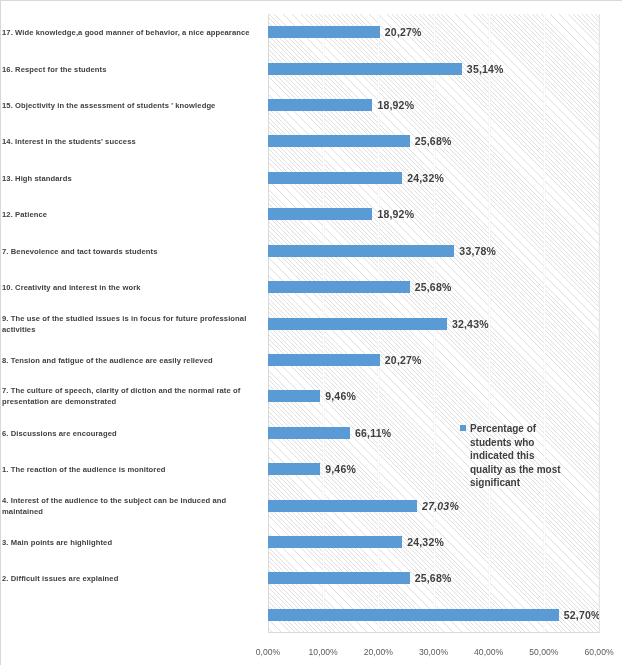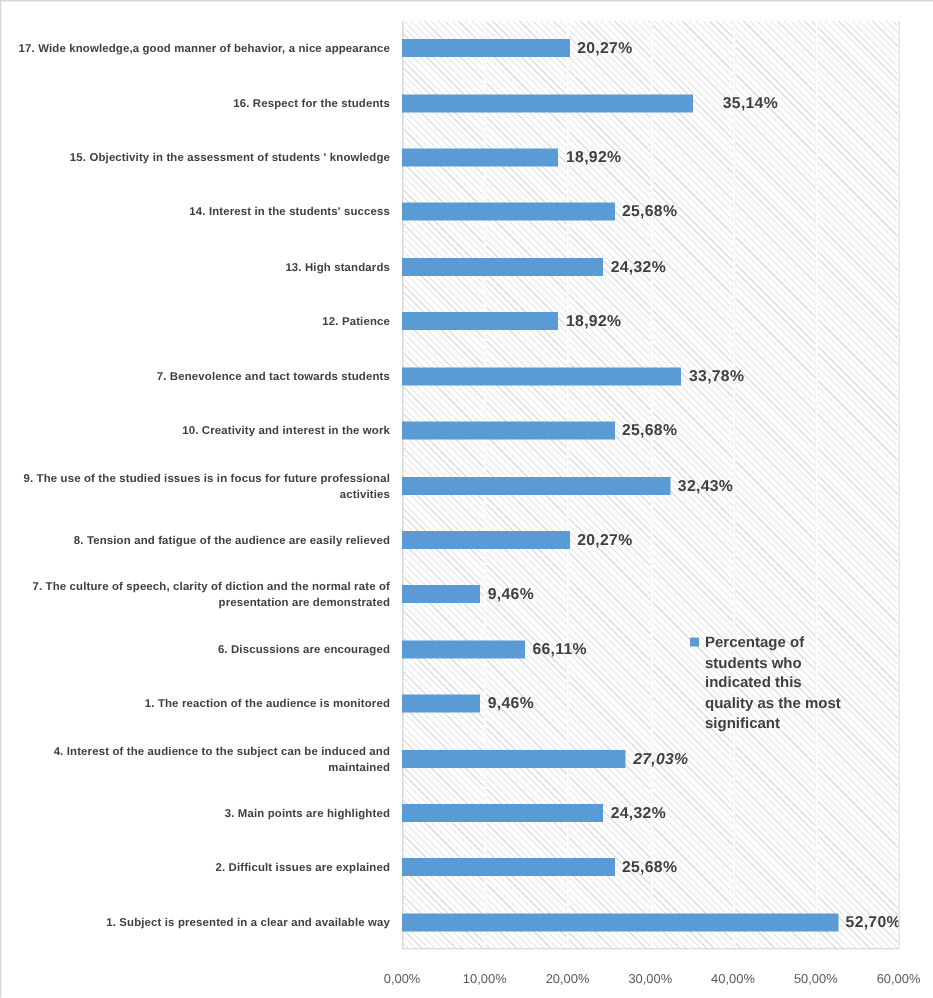--- a/index.html
+++ b/index.html
@@ -29,21 +29,21 @@
     position: absolute;
     left: 0px;
     top: 13px;
     width: 264px;
     height: 619px;
   }
   .cat-label {
     position: absolute;
     right: 5px;
     width: 258px;
-    text-align: right;
+    text-align: left;
     font-size: 7.6px;
     font-weight: bold;
     color: #3f3f3f;
     line-height: 11px;
     letter-spacing: 0.1px;
     transform: translateY(-50%);
   }
 
   
   .plot-area {
@@ -153,21 +153,20 @@
     color: #3f3f3f;
     line-height: 13.5px;
   }
 </style>
 </head>
 <body>
 
 <div id="chart-root">
 
   <div class="cat-labels">
-      <div class="cat-label" style="top: 600.794px;">1. Subject is presented in a clear and available way</div>
       <div class="cat-label" style="top: 564.382px;">2. Difficult issues are explained</div>
       <div class="cat-label" style="top: 527.971px;">3. Main points are highlighted</div>
       <div class="cat-label" style="top: 491.559px;">4. Interest of the audience to the subject can be induced and maintained</div>
       <div class="cat-label" style="top: 455.147px;">1. The reaction of the audience is monitored</div>
       <div class="cat-label" style="top: 418.735px; margin-left: 36px;">6. Discussions are encouraged</div>
       <div class="cat-label" style="top: 382.324px;">7. The culture of speech, clarity of diction and the normal rate of presentation are demonstrated</div>
       <div class="cat-label" style="top: 345.912px;">8. Tension and fatigue of the audience are easily relieved</div>
       <div class="cat-label" style="top: 309.5px;">9. The use of the studied issues is in focus for future professional activities</div>
       <div class="cat-label" style="top: 273.088px;">10. Creativity and interest in the work</div>
       <div class="cat-label" style="top: 236.676px;">7. Benevolence and tact towards students</div>
@@ -243,21 +242,21 @@
         <div class="bar-row" style="top: 127.441px; width: 331px;">
           <div class="bar" style="width: 141.668px; background: rgb(91, 155, 213);"></div>
           <div class="bar-value" style="left: 146.668px;">25,68%</div>
         </div>
         <div class="bar-row" style="top: 91.0294px; width: 331px;">
           <div class="bar" style="width: 104.375px; background: rgb(91, 155, 213);"></div>
           <div class="bar-value" style="left: 109.375px;">18,92%</div>
         </div>
         <div class="bar-row" style="top: 54.6176px; width: 331px;">
           <div class="bar" style="width: 193.856px; background: rgb(91, 155, 213);"></div>
-          <div class="bar-value" style="left: 198.856px; margin-left: 15px;">35,14%</div>
+          <div class="bar-value" style="left: 198.856px;">35,14%</div>
         </div>
         <div class="bar-row" style="top: 18.2059px; width: 331px;">
           <div class="bar" style="width: 111.823px; background: rgb(91, 155, 213);"></div>
           <div class="bar-value" style="left: 116.823px;">20,27%</div>
         </div>
       </div>
     <div class="axis-line-bottom"></div>
   </div>
 
   <div class="x-ticks">

